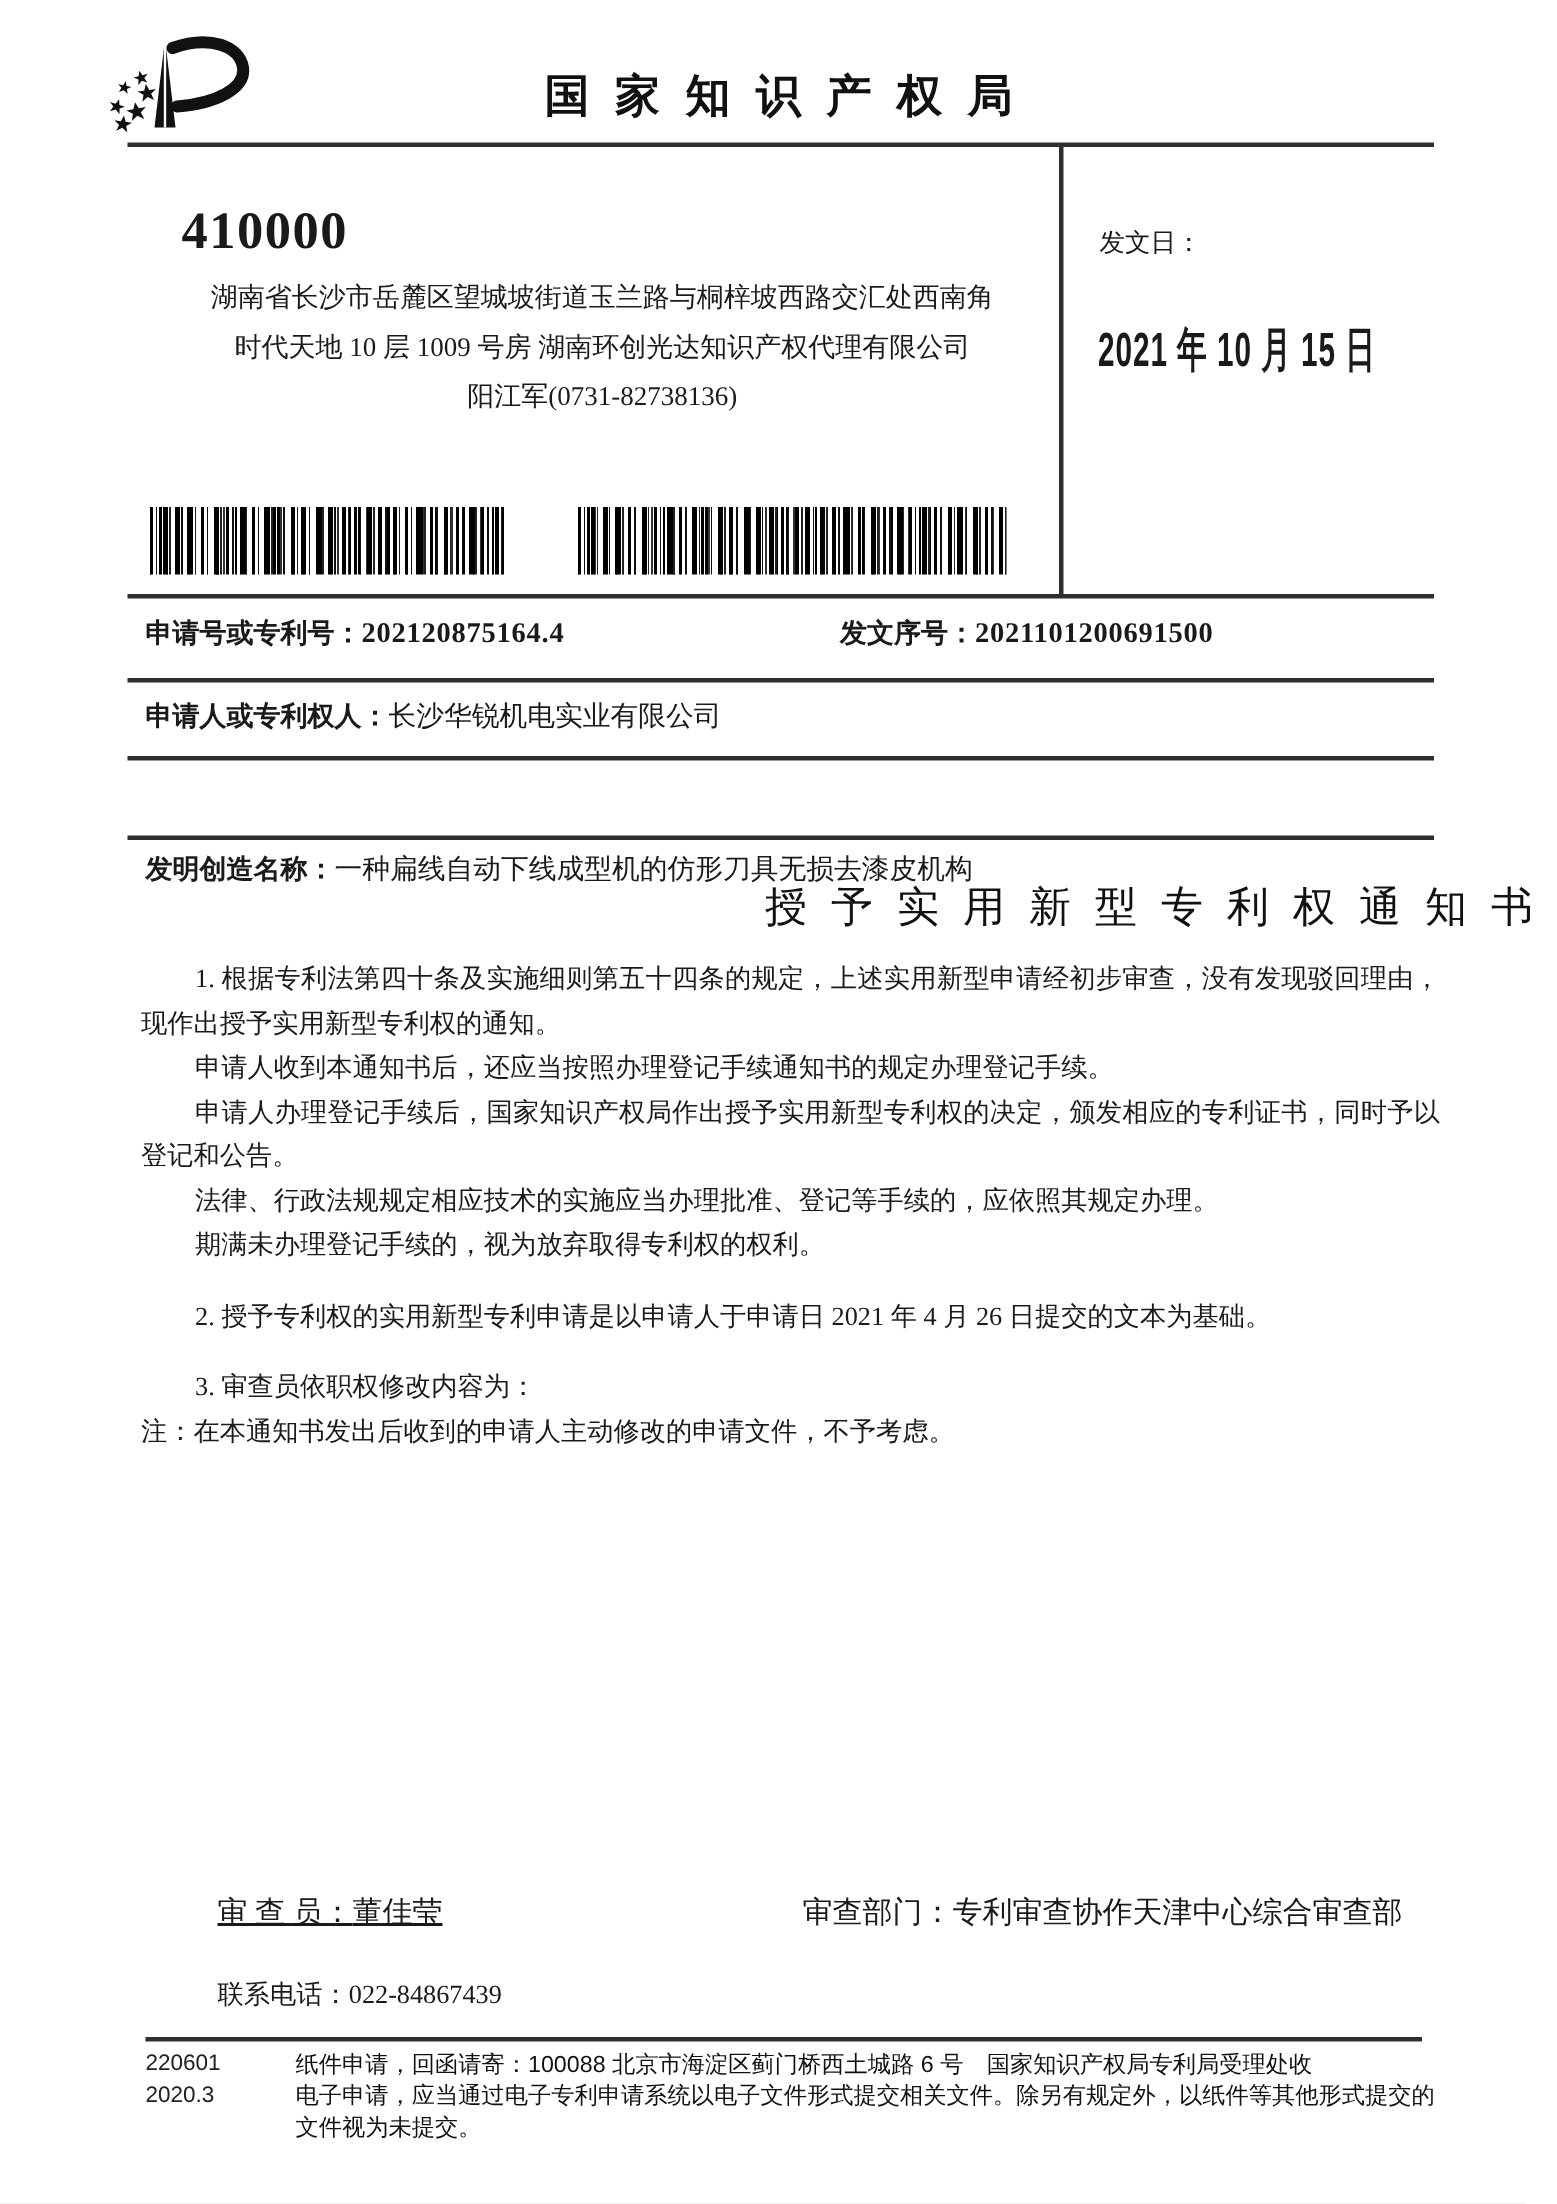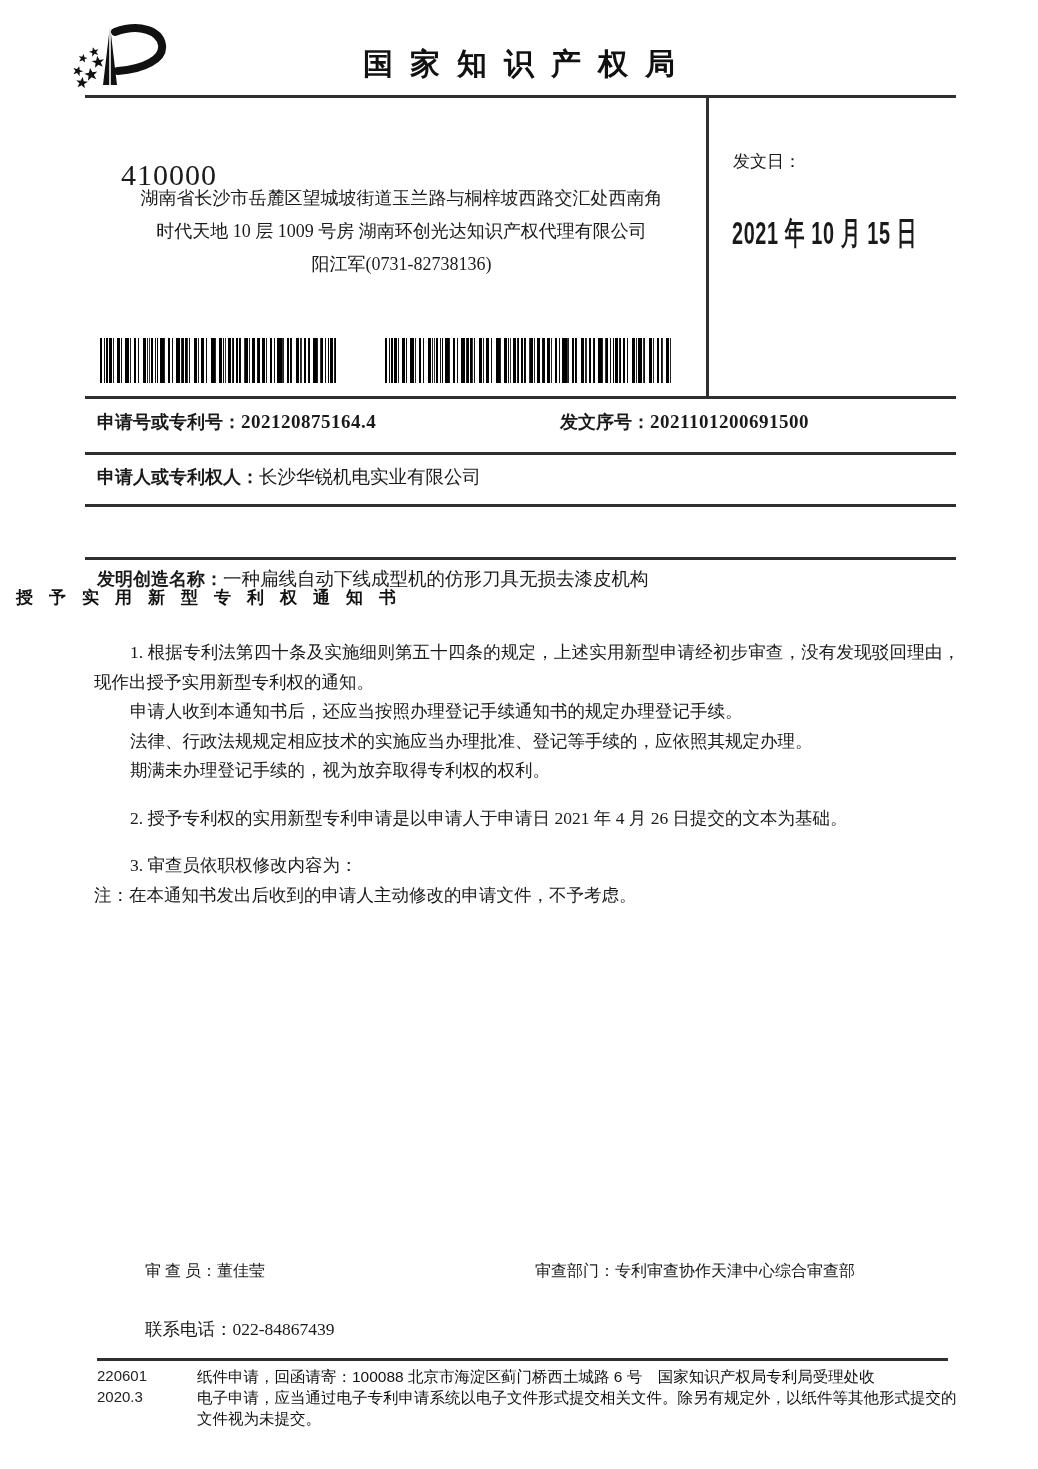--- a/index.html
+++ b/index.html
@@ -21,21 +21,21 @@
   .agency-title{
     left:0;top:44px;width:100%;
     text-align:center;
     font-weight:bold;font-size:30px;
     letter-spacing:17px;text-indent:17px;
     color:#111;
   }
   .rule-header{top:95px;left:85px;width:871px;height:3px;}
 
   
-  .postal{left:121px;top:134px;font-weight:normal;font-size:30px;letter-spacing:1px;margin-top:24px;}
+  .postal{left:121px;top:134px;font-weight:bold;font-size:35px;letter-spacing:1px;}
   .addr{
     left:95px;top:182px;width:613px;
     text-align:center;font-size:18px;line-height:33px;
   }
 
   
   .datebox-border{left:706px;top:97px;width:3px;height:300px;background:#2f2f2f;}
   .date-label{left:733px;top:130px;font-size:17px;margin-top:20px;}
   .date-value{
     left:732px;top:212px;
@@ -65,36 +65,36 @@
   .rule-4{top:504px;left:85px;width:871px;height:2.5px;}
   .rule-5{top:557px;left:85px;width:871px;height:2.5px;}
   .f-label{font-weight:bold;font-size:18px;}
   .f-num{font-weight:bold;font-size:19px;letter-spacing:0.5px;}
   .f-text{font-size:18.5px;}
   .dispatch-no-group{position:absolute;left:463px;top:0;}
 
   
   .notice-title{
     left:0;top:586px;width:100%;
-    text-align:left;font-weight:bold;font-size:17px;
+    text-align:right;font-weight:normal;font-size:28px;
     letter-spacing:16px;text-indent:16px;color:#111;
   }
 
   
   .body-text{
     left:94px;top:638px;width:866px;
     font-size:17.5px;line-height:29.5px;
     text-align:justify;
   }
   .body-text p{margin:0;}
   .body-text p.indent{text-indent:36px;}
   .body-text p.gap-before{margin-top:18px;}
 
   
-  .examiner-row{left:145px;top:1261px;right:70px;font-size:16px;white-space:nowrap;}
+  .examiner-row{left:145px;top:1261px;right:70px;font-size:20px;white-space:nowrap;text-decoration:underline;}
   .dept-group{position:absolute;left:390px;top:0;}
   .phone-row{left:145px;top:1317px;font-size:17.5px;}
 
   
   .rule-footer{top:1358px;left:97px;width:851px;height:2.5px;}
   .footer-codes{left:97px;top:1366px;font-size:15px;line-height:20.5px;color:#222;}
   .footer-notes{left:197px;top:1366px;width:762px;font-size:15.5px;line-height:21px;color:#111;}
   .footer-notes div{margin:0;}
 </style>
 </head>
@@ -157,20 +157,21 @@
   <div class="abs field-row row-3">
     <span class="f-label hei">发明创造名称：</span><span class="f-text song">一种扁线自动下线成型机的仿形刀具无损去漆皮机构</span>
   </div>
   <div class="rule rule-5"></div>
 
   <div class="abs notice-title hei">授予实用新型专利权通知书</div>
 
   <div class="abs body-text song">
     <p class="indent">1. 根据专利法第四十条及实施细则第五十四条的规定，上述实用新型申请经初步审查，没有发现驳回理由，现作出授予实用新型专利权的通知。</p>
     <p class="indent">申请人收到本通知书后，还应当按照办理登记手续通知书的规定办理登记手续。</p>
+    <p class="indent">申请人办理登记手续后，国家知识产权局作出授予实用新型专利权的决定，颁发相应的专利证书，同时予以登记和公告。</p>
     <p class="indent">法律、行政法规规定相应技术的实施应当办理批准、登记等手续的，应依照其规定办理。</p>
     <p class="indent">期满未办理登记手续的，视为放弃取得专利权的权利。</p>
     <p class="indent gap-before">2. 授予专利权的实用新型专利申请是以申请人于申请日 2021 年 4 月 26 日提交的文本为基础。</p>
     <p class="indent gap-before">3. 审查员依职权修改内容为：</p>
     <p>注：在本通知书发出后收到的申请人主动修改的申请文件，不予考虑。</p>
   </div>
 
   <div class="abs examiner-row song">
     <span>审 查 员：</span><span>董佳莹</span>
     <span class="dept-group">

